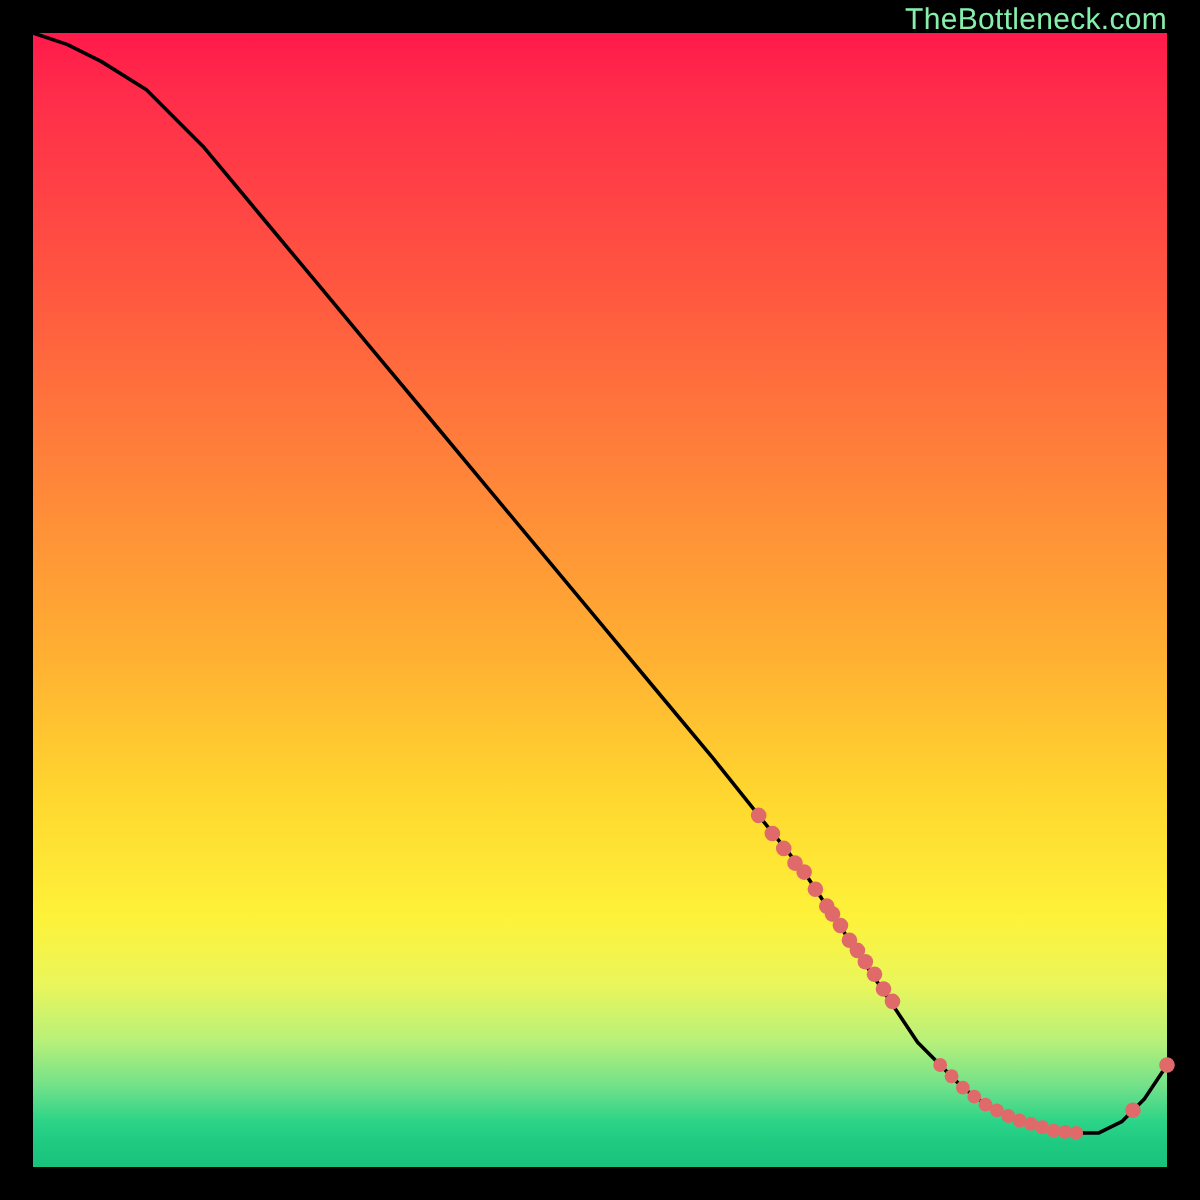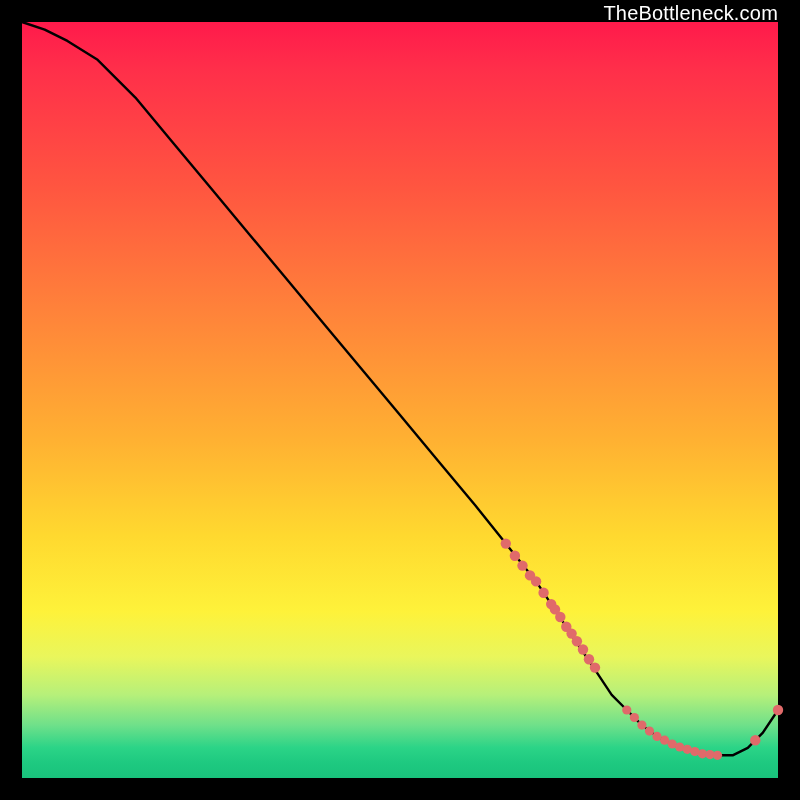--- a/index.html
+++ b/index.html
@@ -38,21 +38,21 @@
       #6fe08a 93%,
       #2bd487 96%,
       #1ec980 98%,
       #19c27c 100%
     );
   }
   .watermark {
     position: absolute;
     top: 2px;
     right: 22px;
-    color: #ffffff;
+    color: #86efac;
     font-size: 20px;
     letter-spacing: 0.2px;
     user-select: none;
   }
   svg.curve {
     position: absolute;
     left: 0;
     top: 0;
     width: 756px;
     height: 756px;

